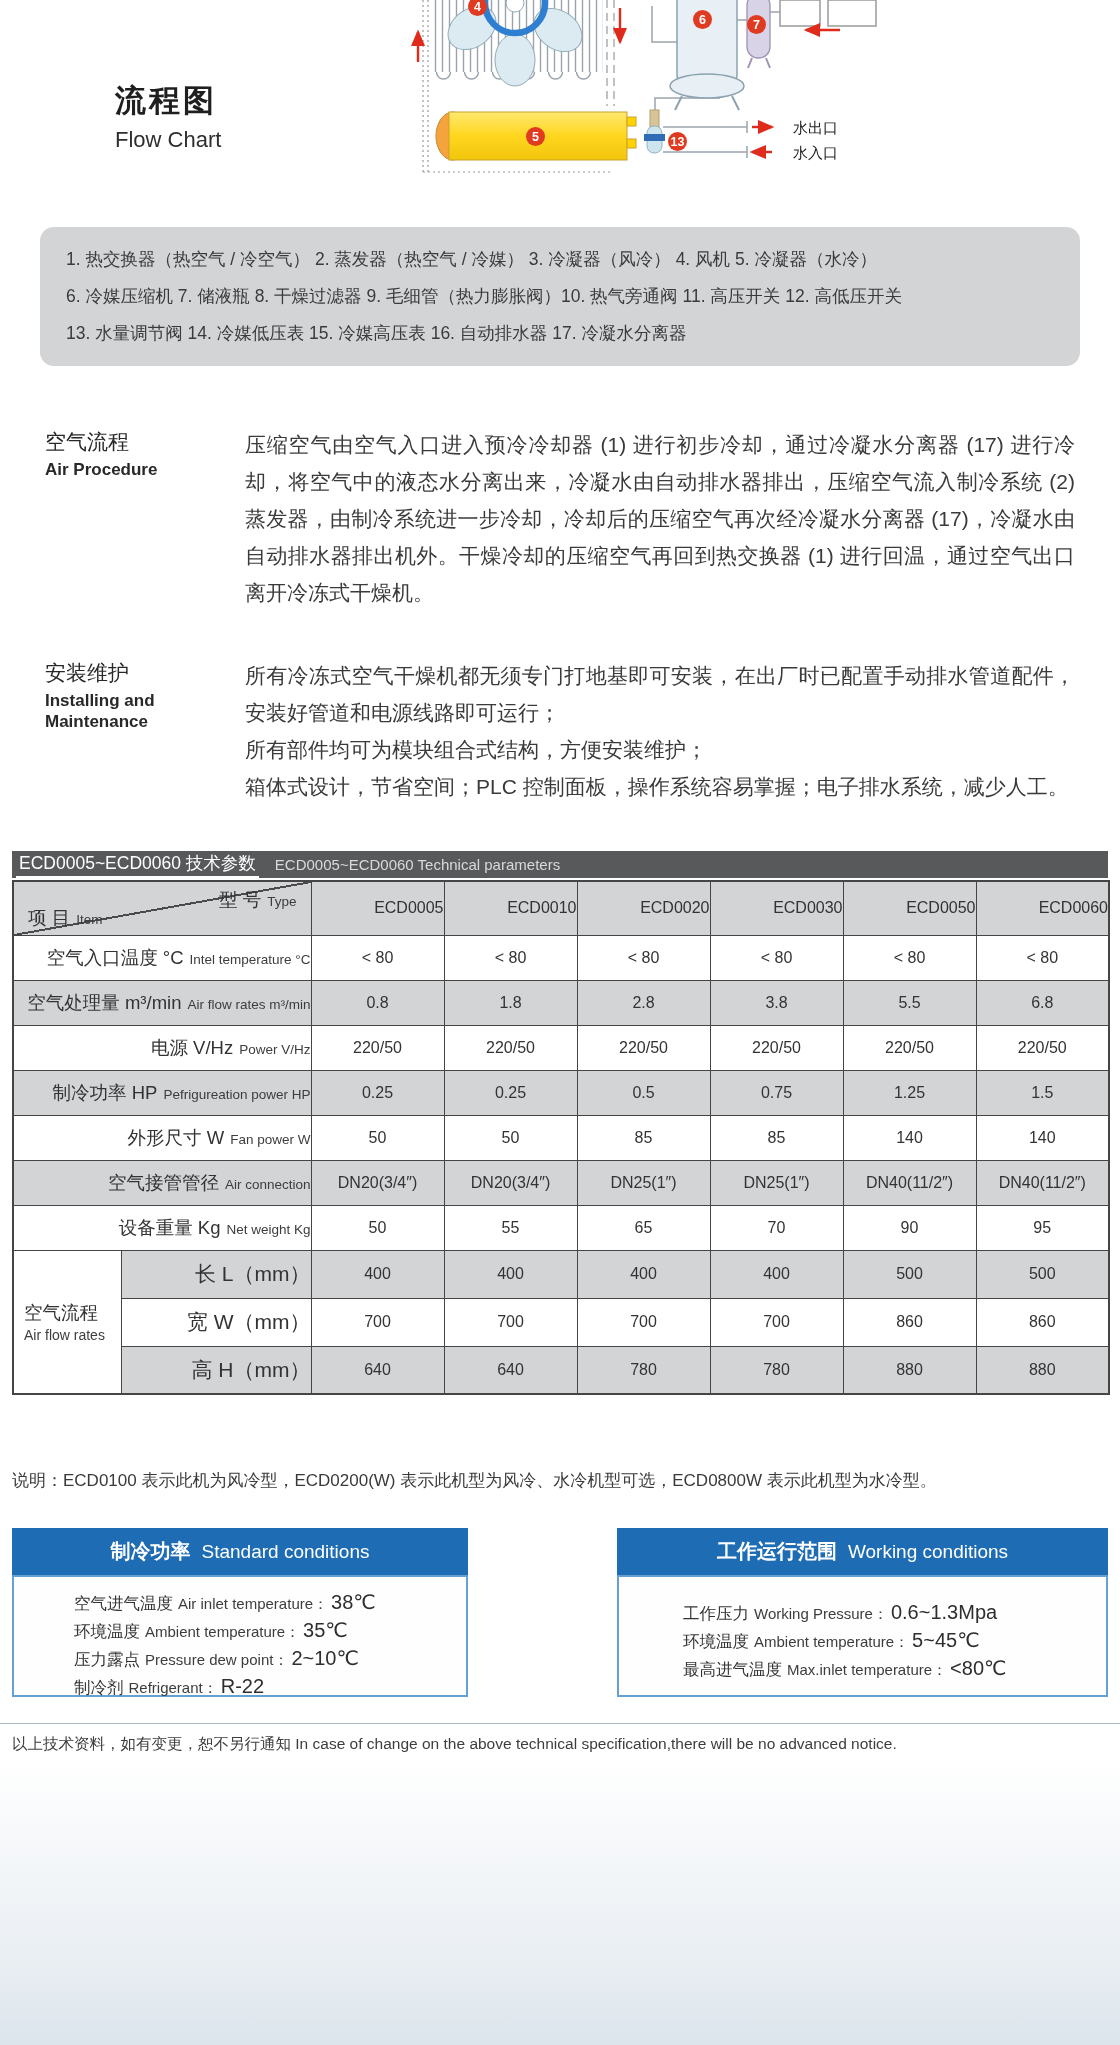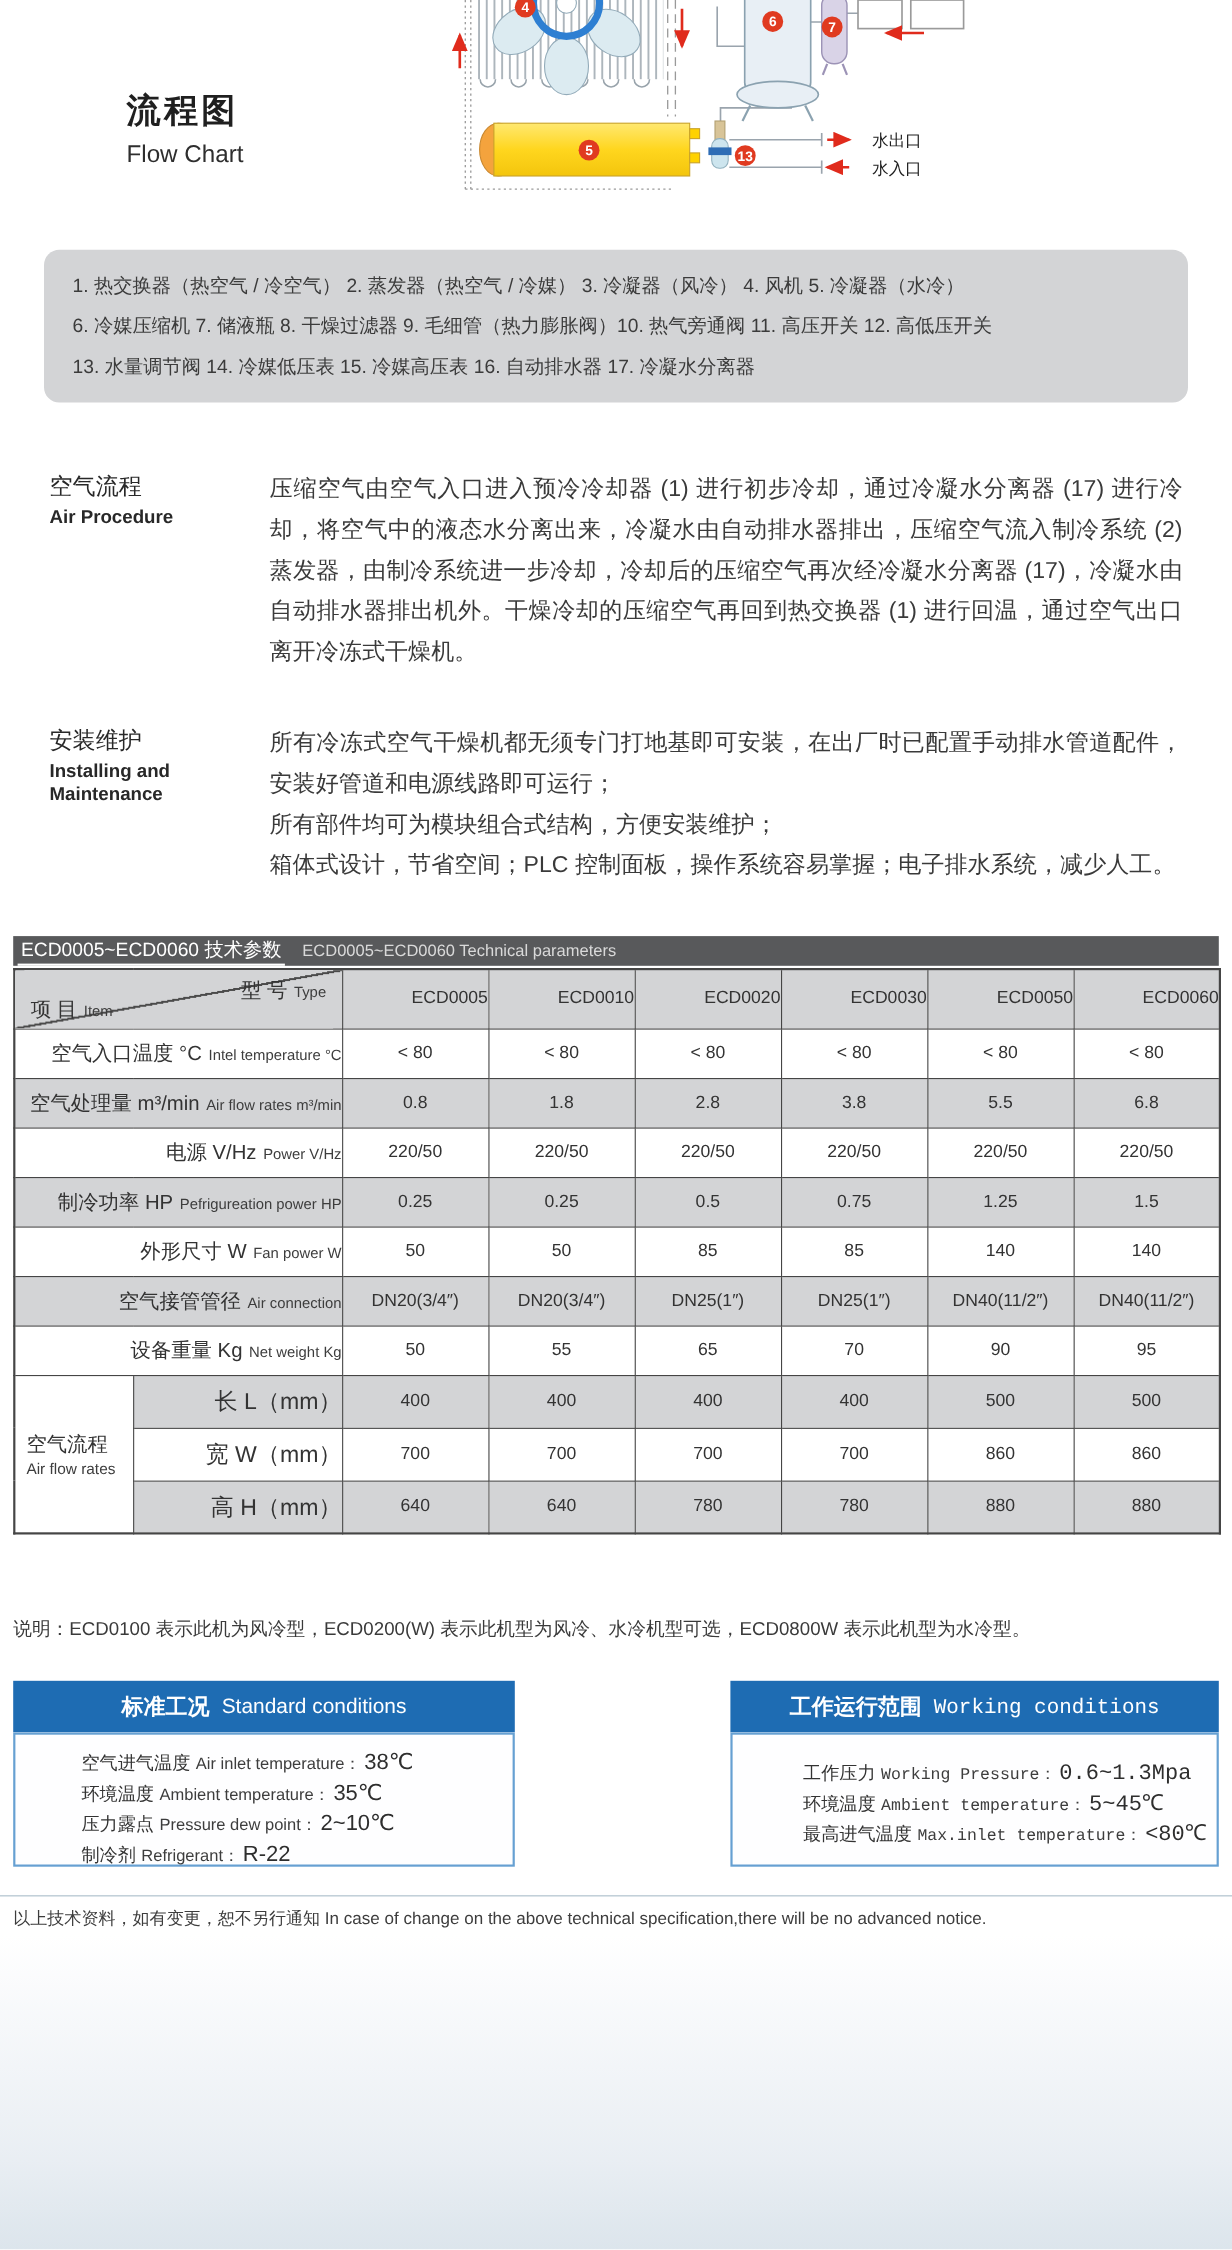--- a/index.html
+++ b/index.html
@@ -48,21 +48,21 @@
   .val{text-align:center;font-size:16px;color:#333;height:45px;}
   .dim td{height:48px;}
   .dim-group{padding-left:10px;background:#fff;}
   .dim-group .cn{display:block;}
   .dim-group .en{display:block;margin:2px 0 0 0;font-size:14px;}
   .sub{text-align:right;font-size:21px;color:#333;}
   
   .note{margin:74px 12px 0;font-size:17px;color:#3a3a3a;}
   .cond-row{margin:36px 12px 0;display:flex;justify-content:space-between;}
   .cond-box{width:456px;}
-  .cond-box.right{width:444px;font-family:Liberation Mono, monospace;}
+  .cond-box.right{width:491px;}
   .cond-head{background:#1e6cb3;color:#fff;height:47px;display:flex;align-items:center;justify-content:center;}
   .cond-head .t-cn{font-size:20px;font-weight:bold;}
   .cond-head .t-en{font-size:19px;margin-left:11px;}
   .cond-body{border:2px solid #66a0d2;background:#fefeff;height:122px;padding:12px 0 0 60px;}
   .cond-box.right .cond-body{padding-left:64px;padding-top:22px;}
   .cond-line{line-height:27px;white-space:nowrap;}
   .cond-line .c-cn{font-size:16.5px;color:#333;}
   .cond-line .c-en{font-size:15px;color:#3d3d3d;margin-left:5px;}
   .cond-line .c-val{font-size:20px;color:#2e2e2e;margin-left:3px;}
   .footer{margin-top:26px;border-top:1px solid #a9bcc9;padding:10px 12px 0;font-size:15.5px;color:#3d3d3d;}
@@ -327,21 +327,21 @@
         <td class="val g">880</td>
       </tr>
     </tbody>
   </table>
 
   <div class="note">说明：ECD0100 表示此机为风冷型，ECD0200(W) 表示此机型为风冷、水冷机型可选，ECD0800W 表示此机型为水冷型。</div>
 
   <div class="cond-row">
     <div class="cond-box">
       <div class="cond-head">
-        <span class="t-cn">标准工况</span>
+        <span class="t-cn">制冷功率</span>
         <span class="t-en">Standard conditions</span>
       </div>
       <div class="cond-body">
         <div class="cond-line"><span class="c-cn">空气进气温度</span><span class="c-en">Air inlet temperature：</span><span class="c-val">38℃</span></div>
         <div class="cond-line"><span class="c-cn">环境温度</span><span class="c-en">Ambient temperature：</span><span class="c-val">35℃</span></div>
         <div class="cond-line"><span class="c-cn">压力露点</span><span class="c-en">Pressure dew point：</span><span class="c-val">2~10℃</span></div>
         <div class="cond-line"><span class="c-cn">制冷剂</span><span class="c-en">Refrigerant：</span><span class="c-val">R-22</span></div>
       </div>
     </div>
 

